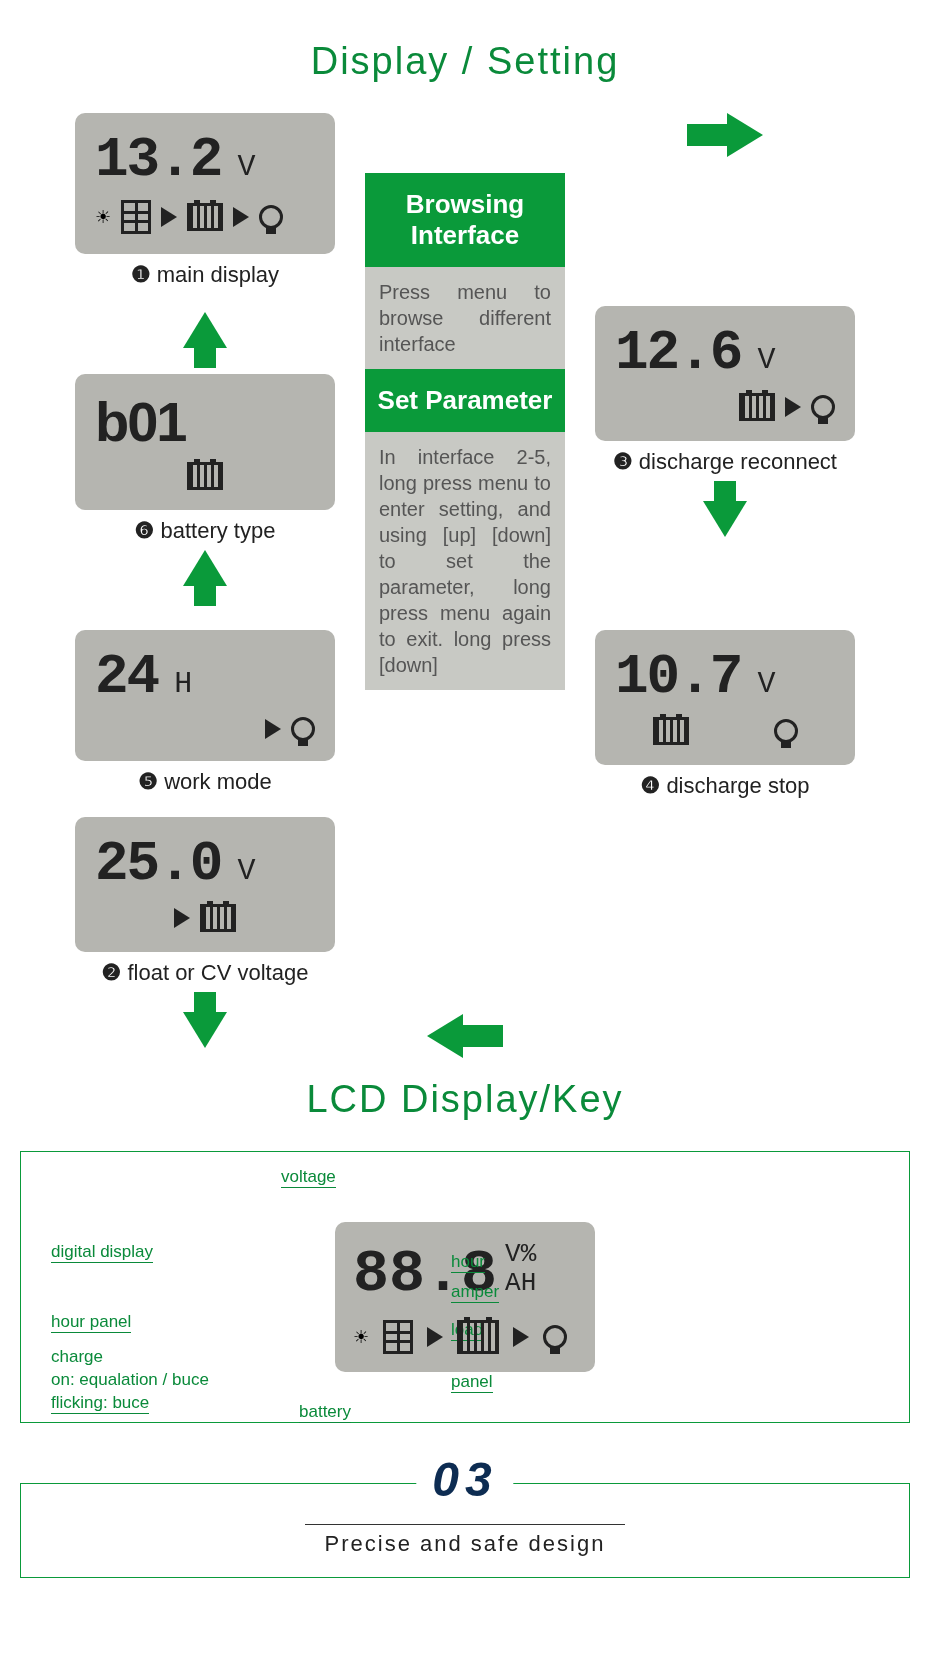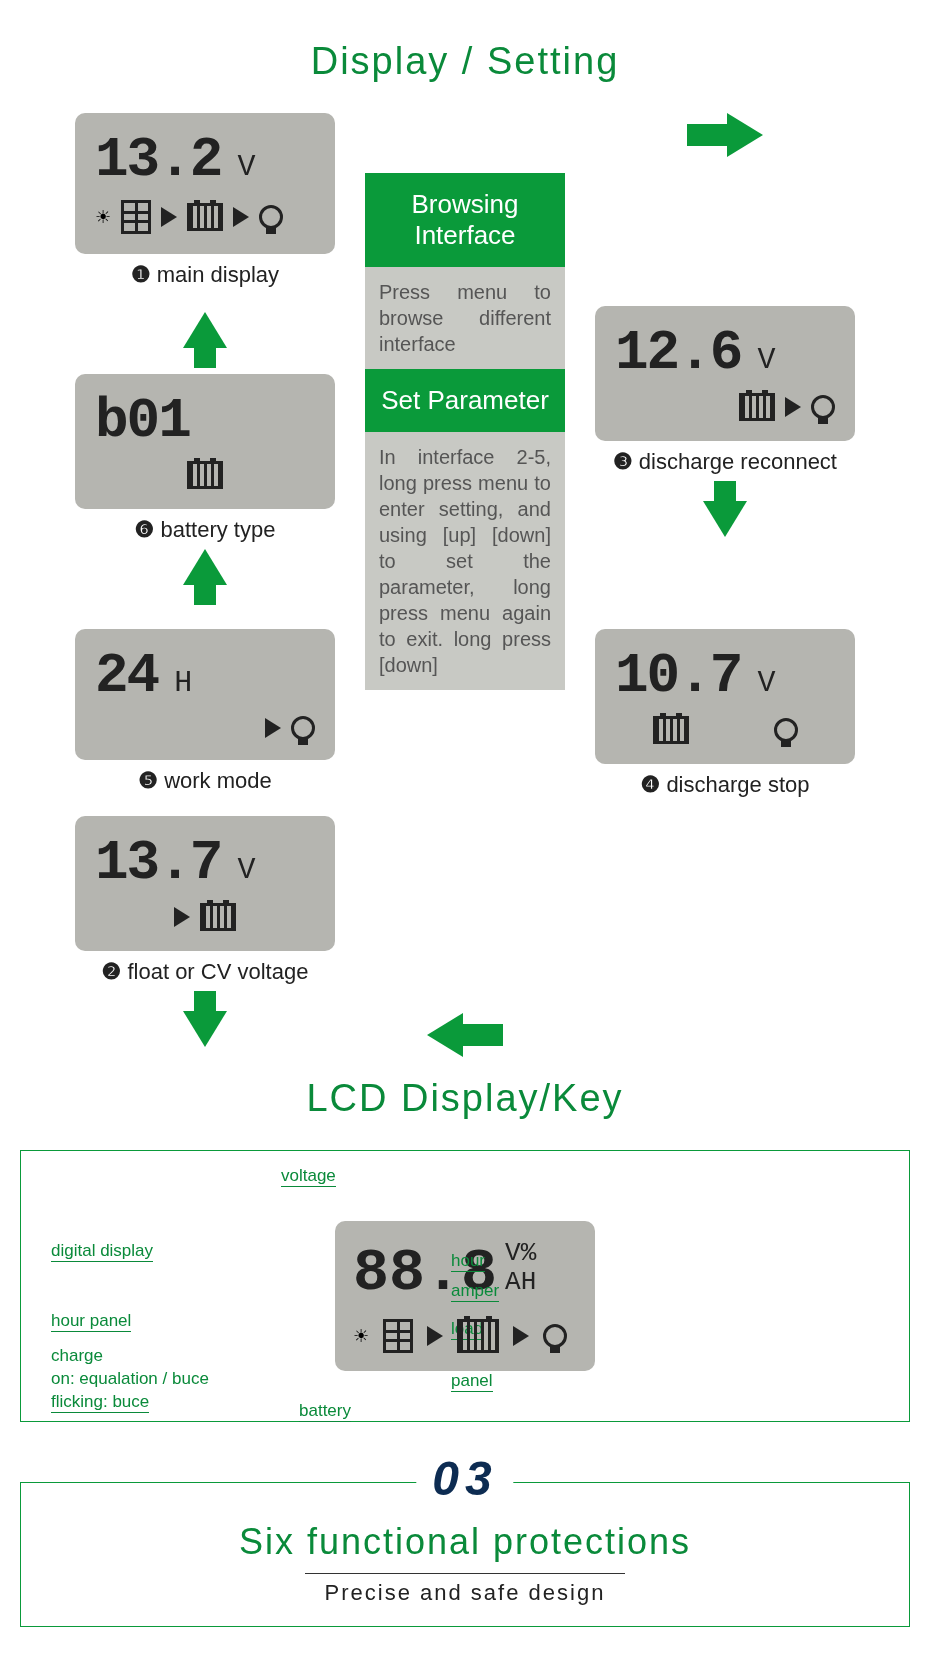--- a/index.html
+++ b/index.html
@@ -5,21 +5,21 @@
 *{box-sizing:border-box;margin:0;padding:0}
 body{font-family:Arial,Helvetica,sans-serif;background:#fff;width:930px;margin:0 auto;padding:20px 0}
 .title{color:#0a8a3a;text-align:center;font-size:38px;letter-spacing:2px;margin:20px 0 30px}
 .grid-wrap{display:grid;grid-template-columns:260px 200px 260px;grid-template-rows:auto auto auto;gap:18px 30px;justify-content:center;align-items:start;position:relative;padding:0 40px}
 .lcd{background:#b5b5b0;border-radius:10px;padding:15px 20px 20px;width:260px}
 .lcd-num{font-family:"Courier New",monospace;font-size:56px;font-weight:bold;color:#222;letter-spacing:-2px;display:flex;align-items:baseline;gap:8px}
 .lcd-num .unit{font-size:30px;font-weight:normal;margin-left:8px}
 .lcd-icons{display:flex;align-items:center;gap:10px;margin-top:8px}
 .caption{font-size:22px;color:#222;text-align:center;margin-top:8px}
 .caption b{font-weight:bold}
-.midbox-browsing,.midbox-set{background:#0a9a3a;color:#fff;text-align:center;font-size:26px;font-weight:normal;padding:16px 8px}
+.midbox-browsing,.midbox-set{background:#0a9a3a;color:#fff;text-align:center;font-size:26px;font-weight:bold;padding:16px 8px}
 .midtext{background:#c8c9c4;color:#555;font-size:20px;padding:12px 14px;text-align:justify;line-height:1.3}
 .midcol{width:200px}
 .arrow-cell{display:flex;align-items:center;justify-content:center}
 .col{display:flex;flex-direction:column;align-items:center}
 .arrow-v{width:0;height:0;border-left:22px solid transparent;border-right:22px solid transparent}
 .arrow-down{border-top:36px solid #0a9a3a}
 .arrow-up{border-bottom:36px solid #0a9a3a}
 .arrow-stem{width:22px;height:20px;background:#0a9a3a}
 .arrow-block-down{display:flex;flex-direction:column;align-items:center;margin:6px 0}
 .arrow-block-up{display:flex;flex-direction:column;align-items:center;margin:6px 0}
@@ -84,21 +84,21 @@
   <div class="arrow-cell">
     <div class="arrow-right-block">
         <div class="arrow-hstem"></div>
         <div class="arrow-right-tri"></div>
       </div>
   </div>
 
   <div class="col">
     <div class="lcd">
       <div class="lcd-num">
-          <span>13.7</span>
+          <span>25.0</span>
           <span class="unit">V</span>
         </div>
       <div class="lcd-icons" style="justify-content:center">
         <span class="icon-arrow-s"></span>
         <span class="icon-batt"></span>
       </div>
     </div>
     <div class="caption"><b>❷</b> <span>float or CV voltage</span></div>
     <div class="arrow-block-down">
         <div class="arrow-stem"></div>
@@ -114,21 +114,21 @@
     <div class="midtext">In interface 2-5, long press menu to enter setting, and using [up] [down] to set the parameter, long press menu again to exit. long press [down]</div>
   </div>
 
   <div class="col" style="grid-column:1;grid-row:2">
     <div class="arrow-block-up">
         <div class="arrow-v arrow-up"></div>
         <div class="arrow-stem"></div>
       </div>
     <div class="lcd">
       <div class="lcd-num">
-          <span style="font-family:Liberation Mono, monospace">b01</span>
+          <span style="font-family:Liberation Sans, sans-serif">b01</span>
         </div>
       <div class="lcd-icons" style="justify-content:center">
         <span class="icon-batt"></span>
       </div>
     </div>
     <div class="caption"><b>❻</b> <span>battery type</span></div>
     <div class="arrow-block-up">
         <div class="arrow-v arrow-up"></div>
         <div class="arrow-stem"></div>
       </div>
@@ -222,16 +222,15 @@
         <span class="icon-bulb"></span>
       </div>
     </div>
   </div>
 
 </div>
 
 <div class="footer">
   <div class="footer-box">
     <div class="footer-num">03</div>
-    <div class="footer-title">Six functional protections</div>
     <div class="footer-sub">Precise and safe design</div>
   </div>
 </div>
 
 </body></html>

